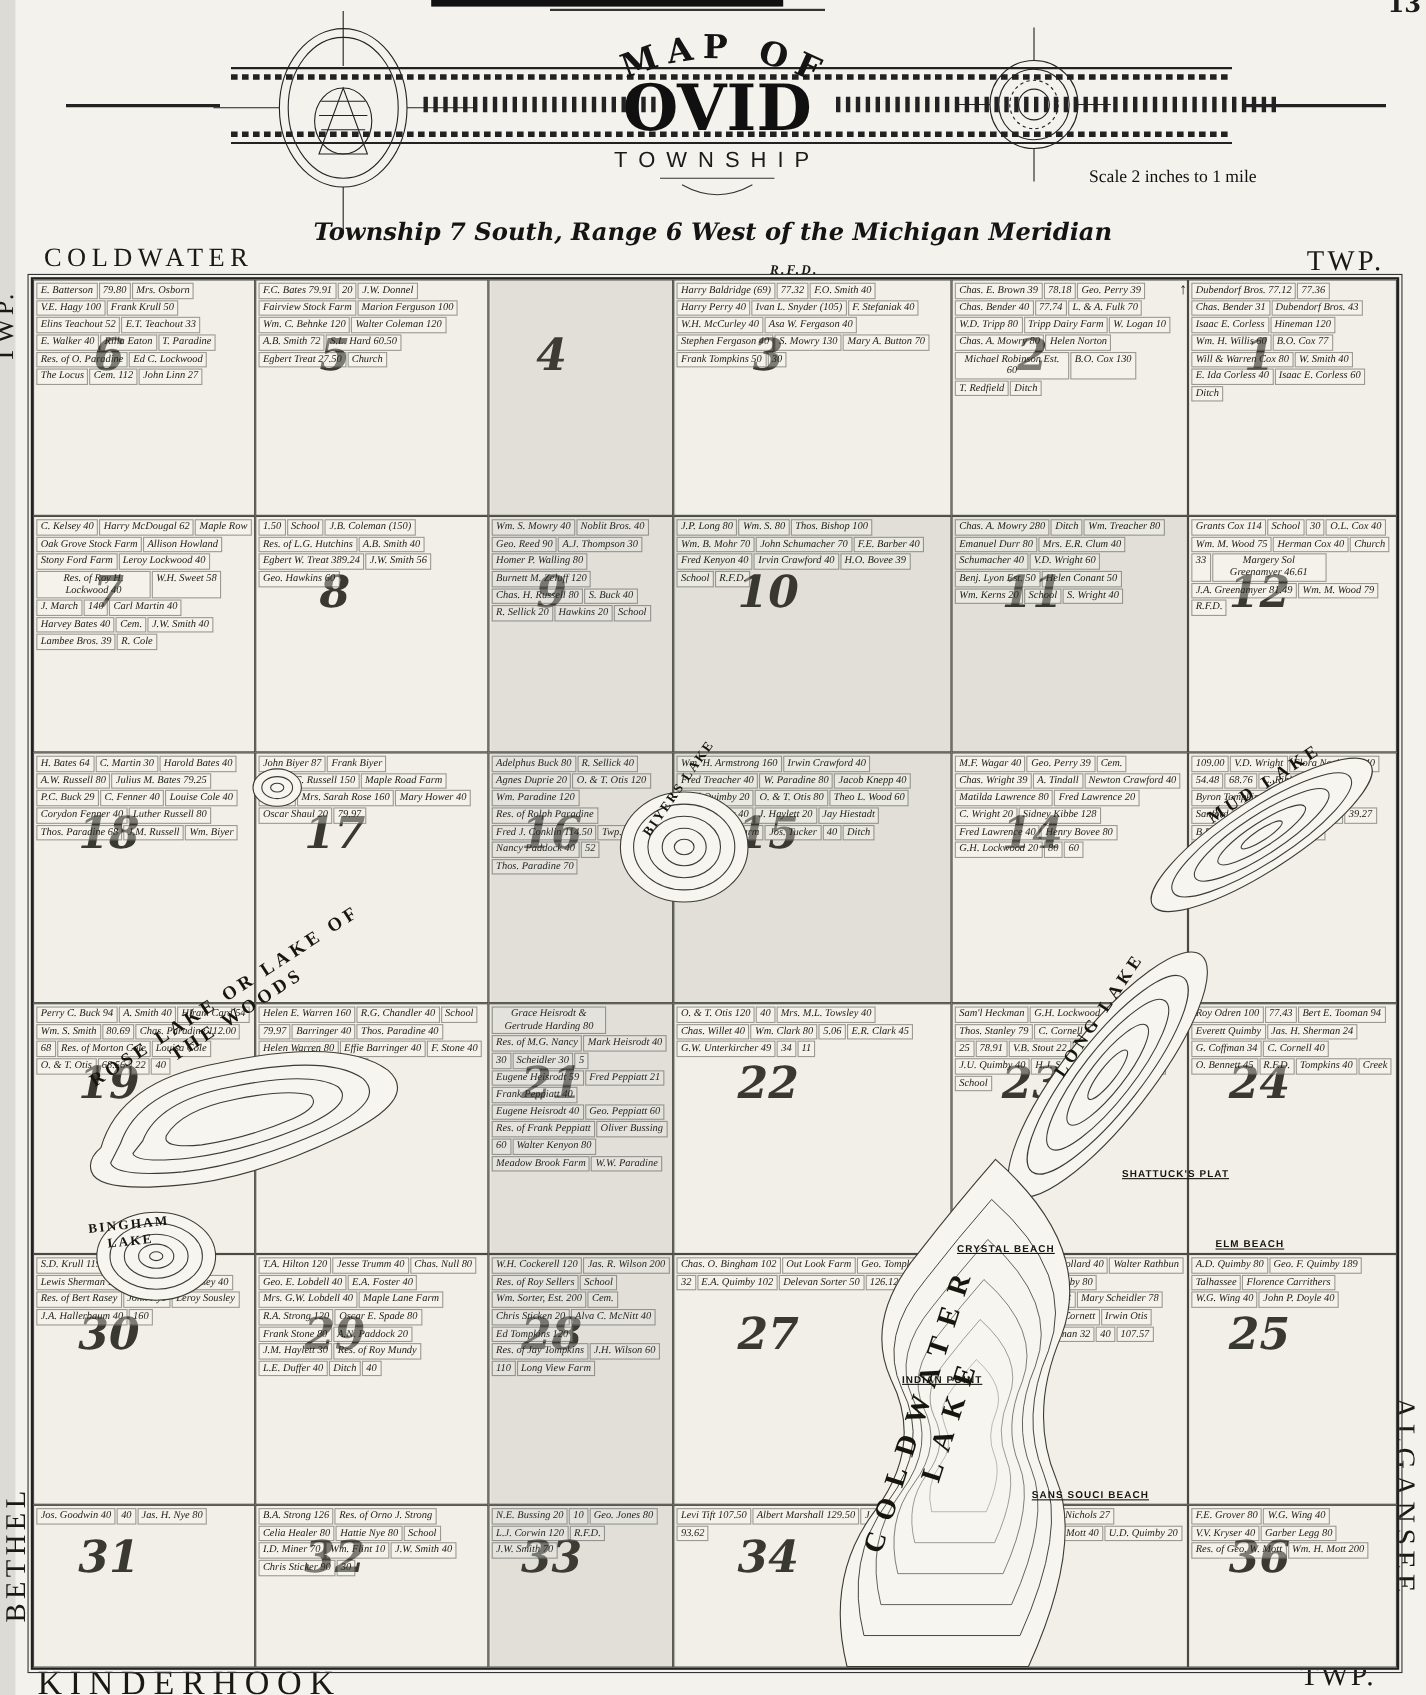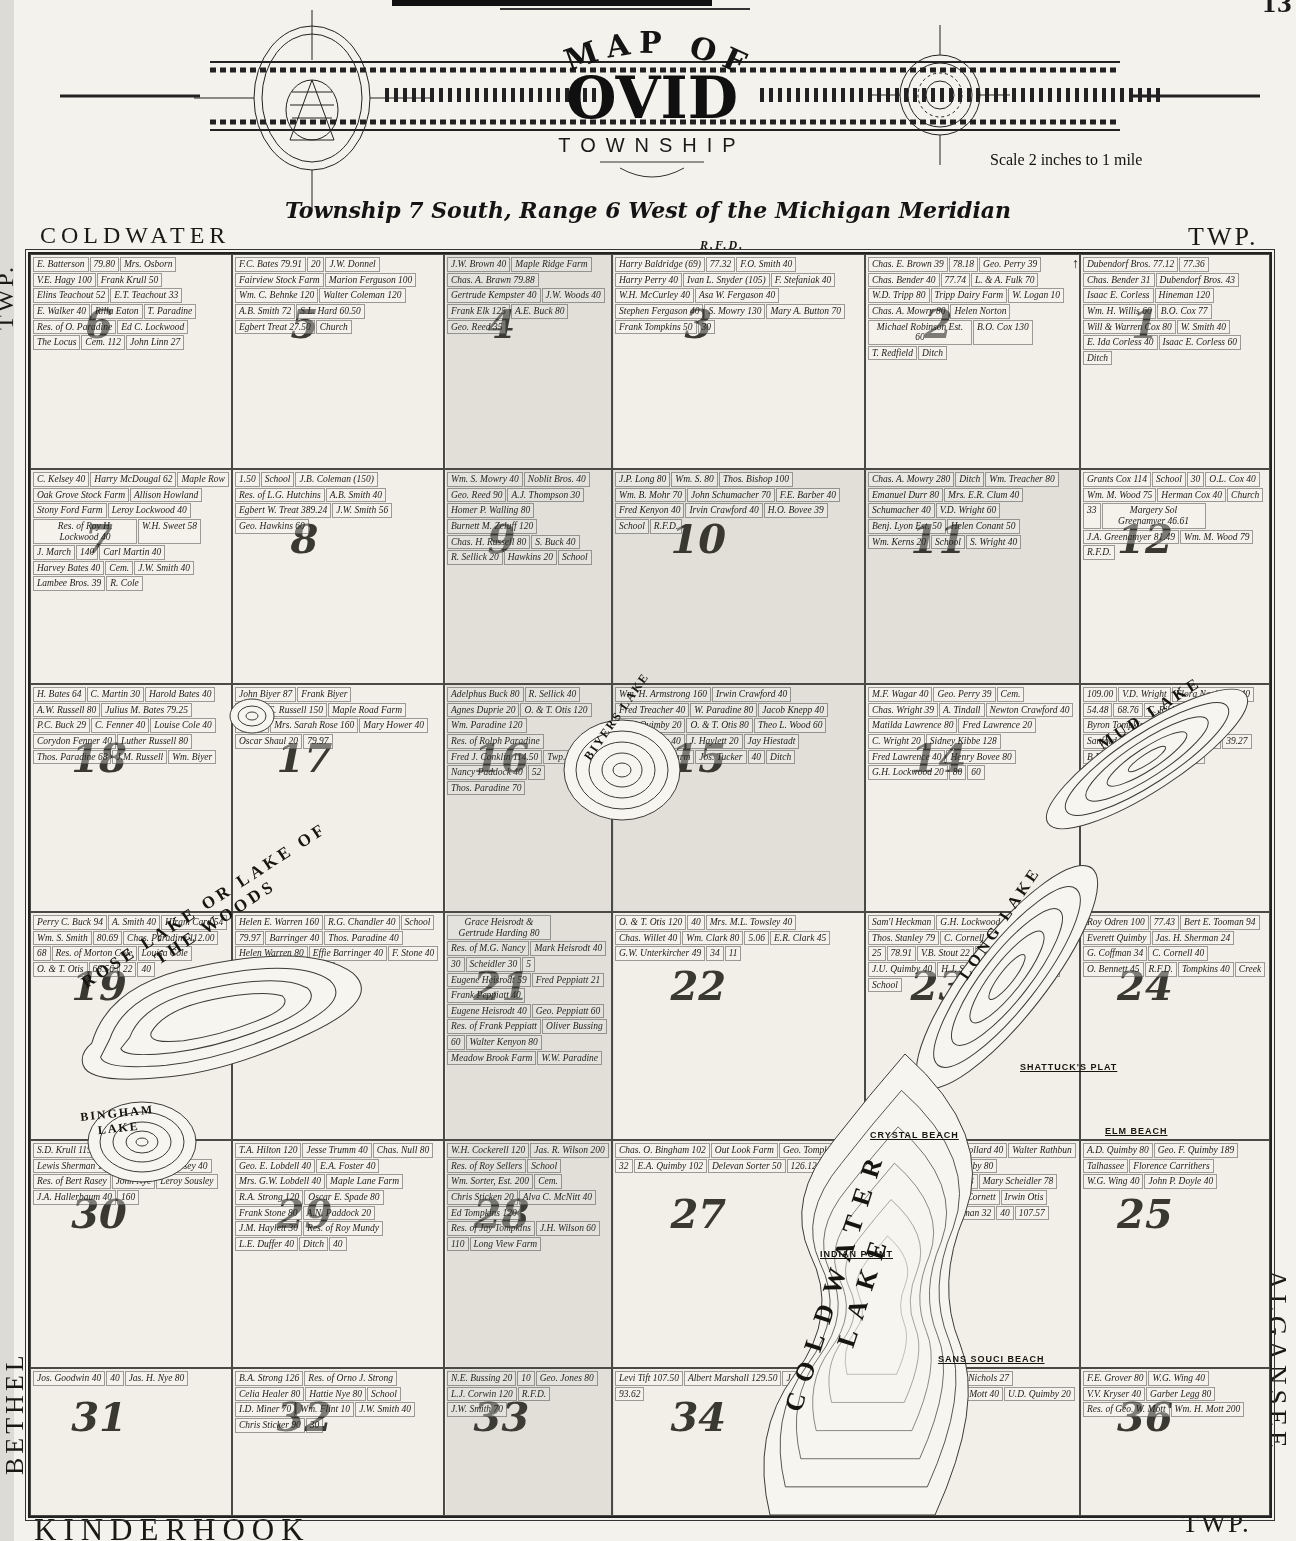--- a/index.html
+++ b/index.html
@@ -147,30 +147,20 @@
           <span class="parcel">Wm. C. Behnke 120</span>
           <span class="parcel">Walter Coleman 120</span>
           <span class="parcel">A.B. Smith 72</span>
           <span class="parcel">S.L. Hard 60.50</span>
           <span class="parcel">Egbert Treat 27.50</span>
           <span class="parcel">Church</span>
         </div>
       </div>
       <div class="section">
         <span class="sec-num">4</span>
-        <div class="parcels">
-          <span class="parcel">J.W. Brown 40</span>
-          <span class="parcel">Maple Ridge Farm</span>
-          <span class="parcel">Chas. A. Brawn 79.88</span>
-          <span class="parcel">Gertrude Kempster 40</span>
-          <span class="parcel">J.W. Woods 40</span>
-          <span class="parcel">Frank Elk 125</span>
-          <span class="parcel">A.E. Buck 80</span>
-          <span class="parcel">Geo. Reed 35</span>
-        </div>
       </div>
       <div class="section">
         <span class="sec-num">3</span>
         <div class="parcels">
           <span class="parcel">Harry Baldridge (69)</span>
           <span class="parcel">77.32</span>
           <span class="parcel">F.O. Smith 40</span>
           <span class="parcel">Harry Perry 40</span>
           <span class="parcel">Ivan L. Snyder (105)</span>
           <span class="parcel">F. Stefaniak 40</span>

